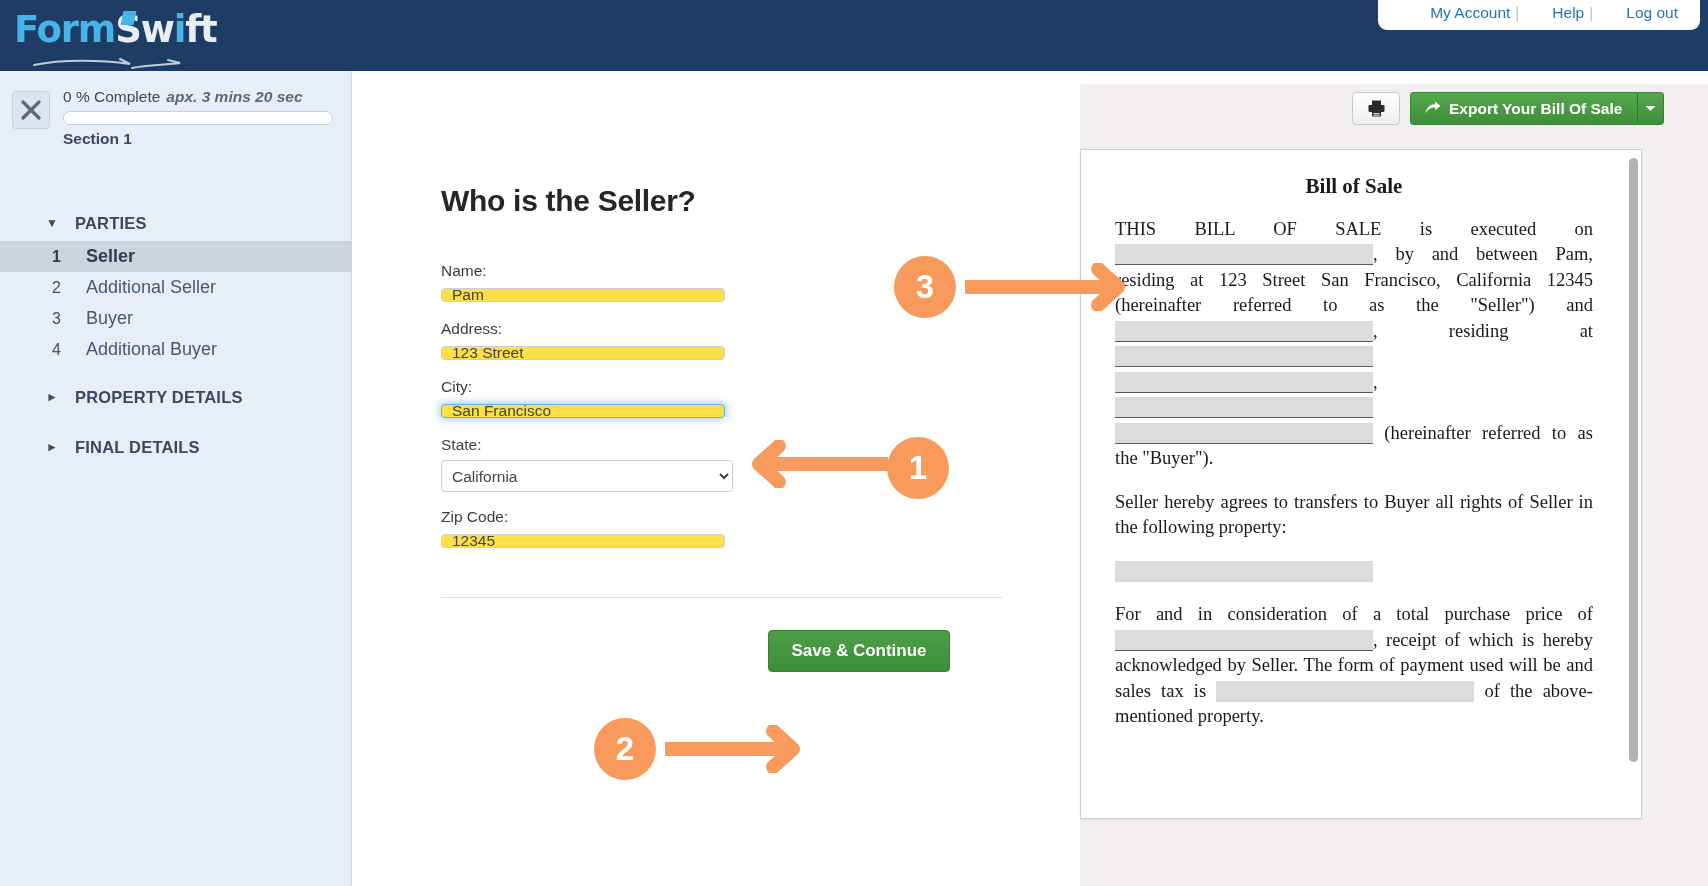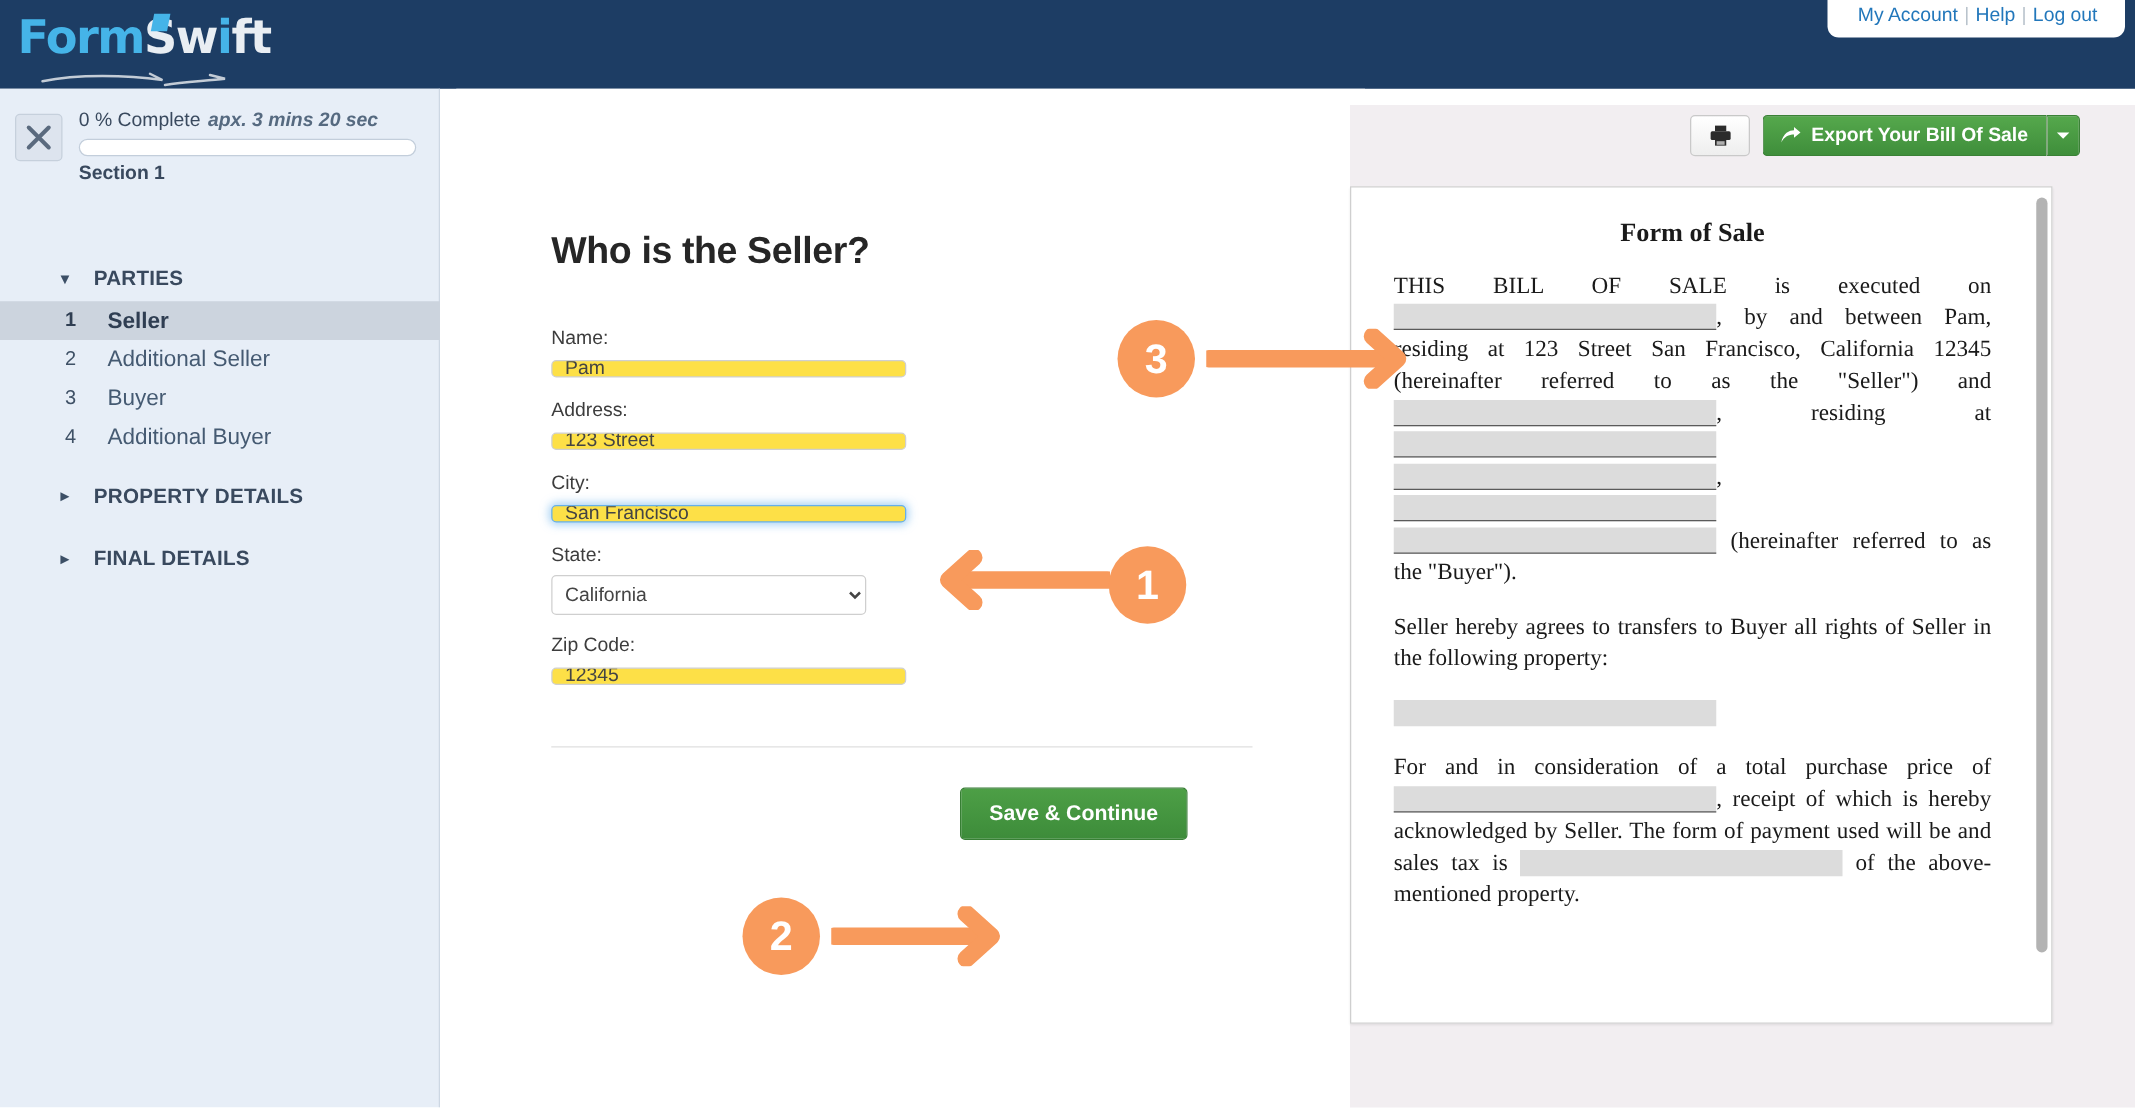--- a/index.html
+++ b/index.html
@@ -63,20 +63,21 @@
     border-radius: 9px;
     padding: 20px 22px 8px 24px;
     font-size: 15.5px;
     line-height: 18px;
     white-space: nowrap;
   }
   .account-nav a {
     color: #2277bb;
     text-decoration: none;
     cursor: pointer;
+    margin-left: 28px;
   }
   .account-nav .sep {
     color: #b9c3cc;
     padding: 0 5px;
   }
 
   
   .sidebar {
     position: absolute;
     left: 0; top: 71px;
@@ -235,21 +236,21 @@
     padding: 0 10px;
     outline: none;
   }
   .field-input.focused {
     border-color: #66afe9;
     box-shadow: 0 0 7px 2px rgba(102,175,233,0.55);
   }
   .field-block { margin-bottom: 16px; }
 
   .field-select {
-    width: 252px;
+    width: 292px;
     height: 32px;
     border: 1px solid #cfcfcf;
     border-radius: 4px;
     background: #ffffff;
     font-size: 15.5px;
     font-family: "Liberation Sans", sans-serif;
     color: #444444;
     padding: 0 6px;
     outline: none;
   }
@@ -539,21 +540,21 @@
       <div class="export-caret">
         <svg width="11" height="7" viewBox="0 0 11 7">
           <path d="M0.5 1 L5.5 6 L10.5 1 Z" fill="#ffffff"></path>
         </svg>
       </div>
     </div>
 
     <div class="doc-frame">
       <div class="doc-page">
 
-        <div class="doc-title">Form of Sale</div>
+        <div class="doc-title">Bill of Sale</div>
 
         <div class="doc-para">
           <span>THIS BILL OF SALE is executed on</span>
           <span class="blank" style="width:258px"></span><span>, by and between Pam, residing at 123 Street San Francisco, California 12345 (hereinafter referred to as the "Seller") and</span>
           <span class="blank" style="width:258px"></span><span>,</span>
           <span>residing at</span>
           <span class="blank" style="width:258px"></span>
           <span class="blank" style="width:258px"></span><span>,</span>
           <span class="blank" style="width:258px"></span>
           <span class="blank" style="width:258px"></span>

